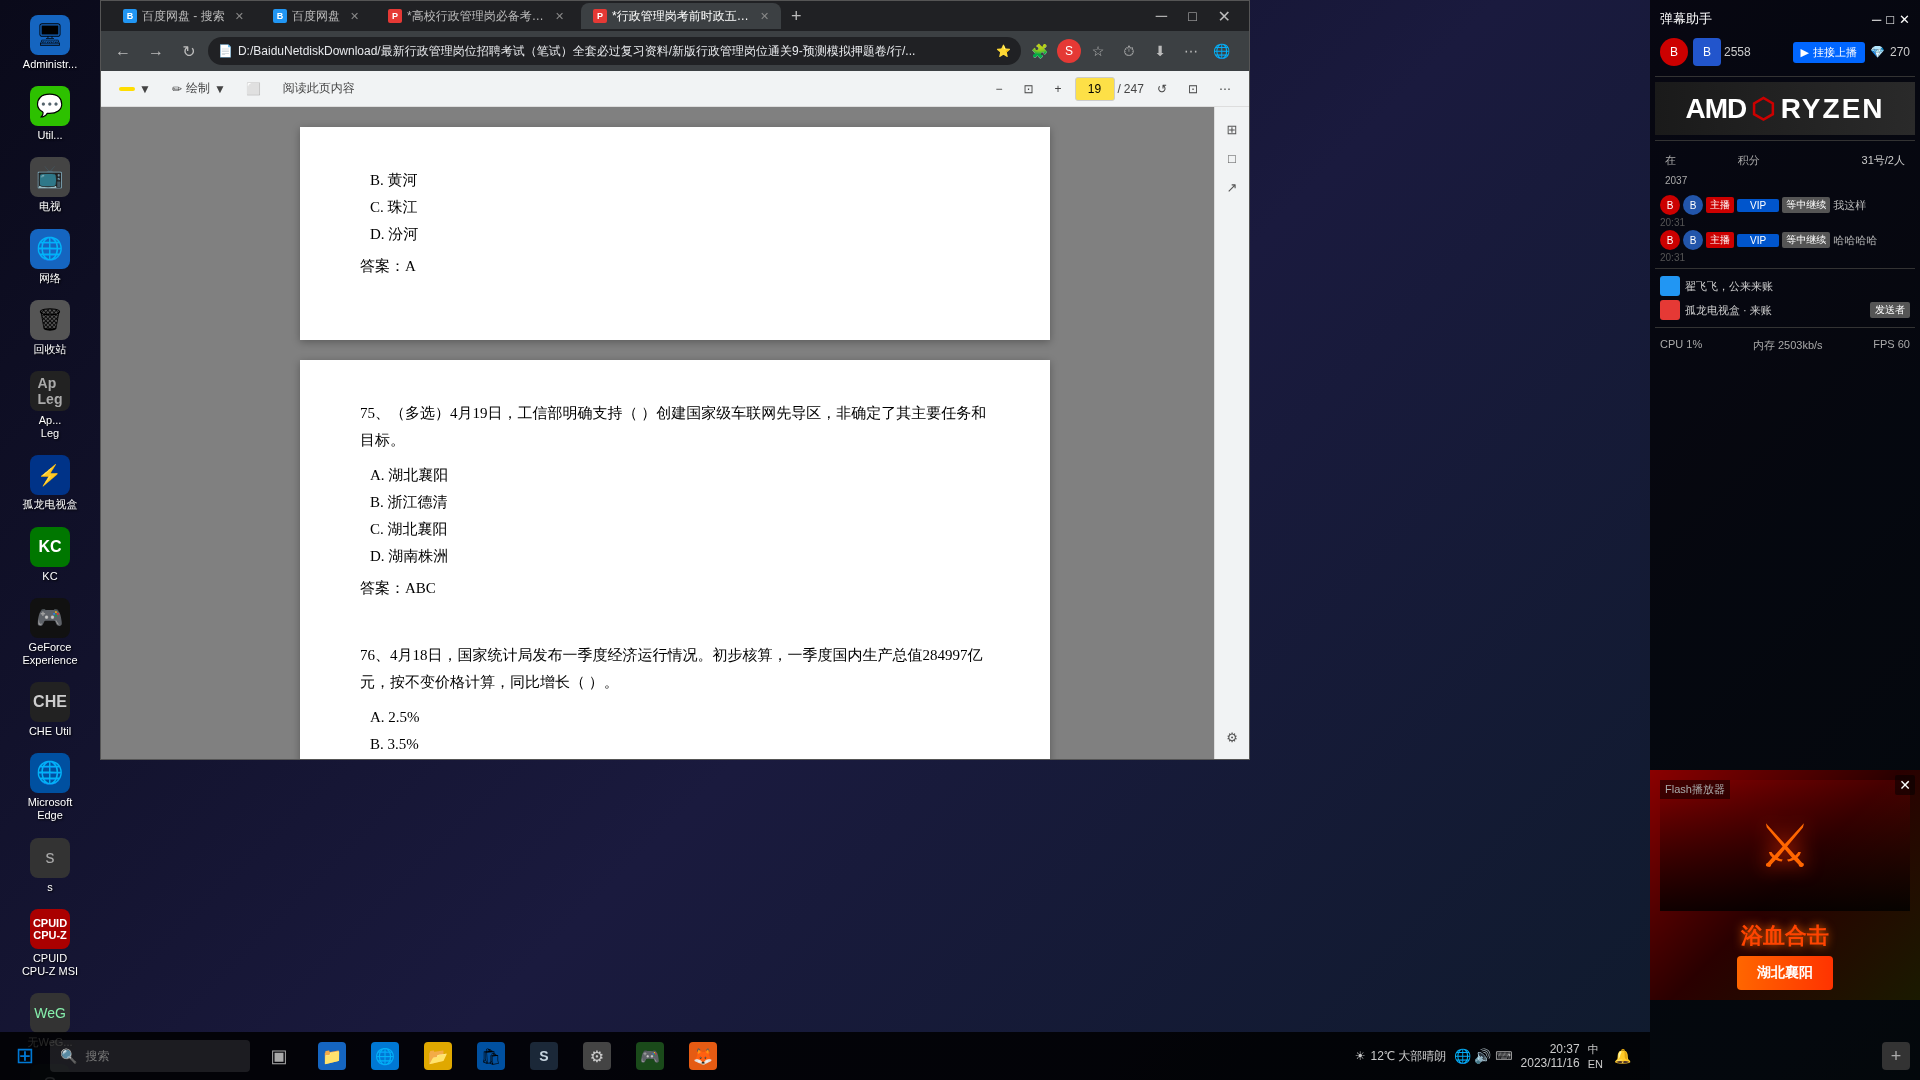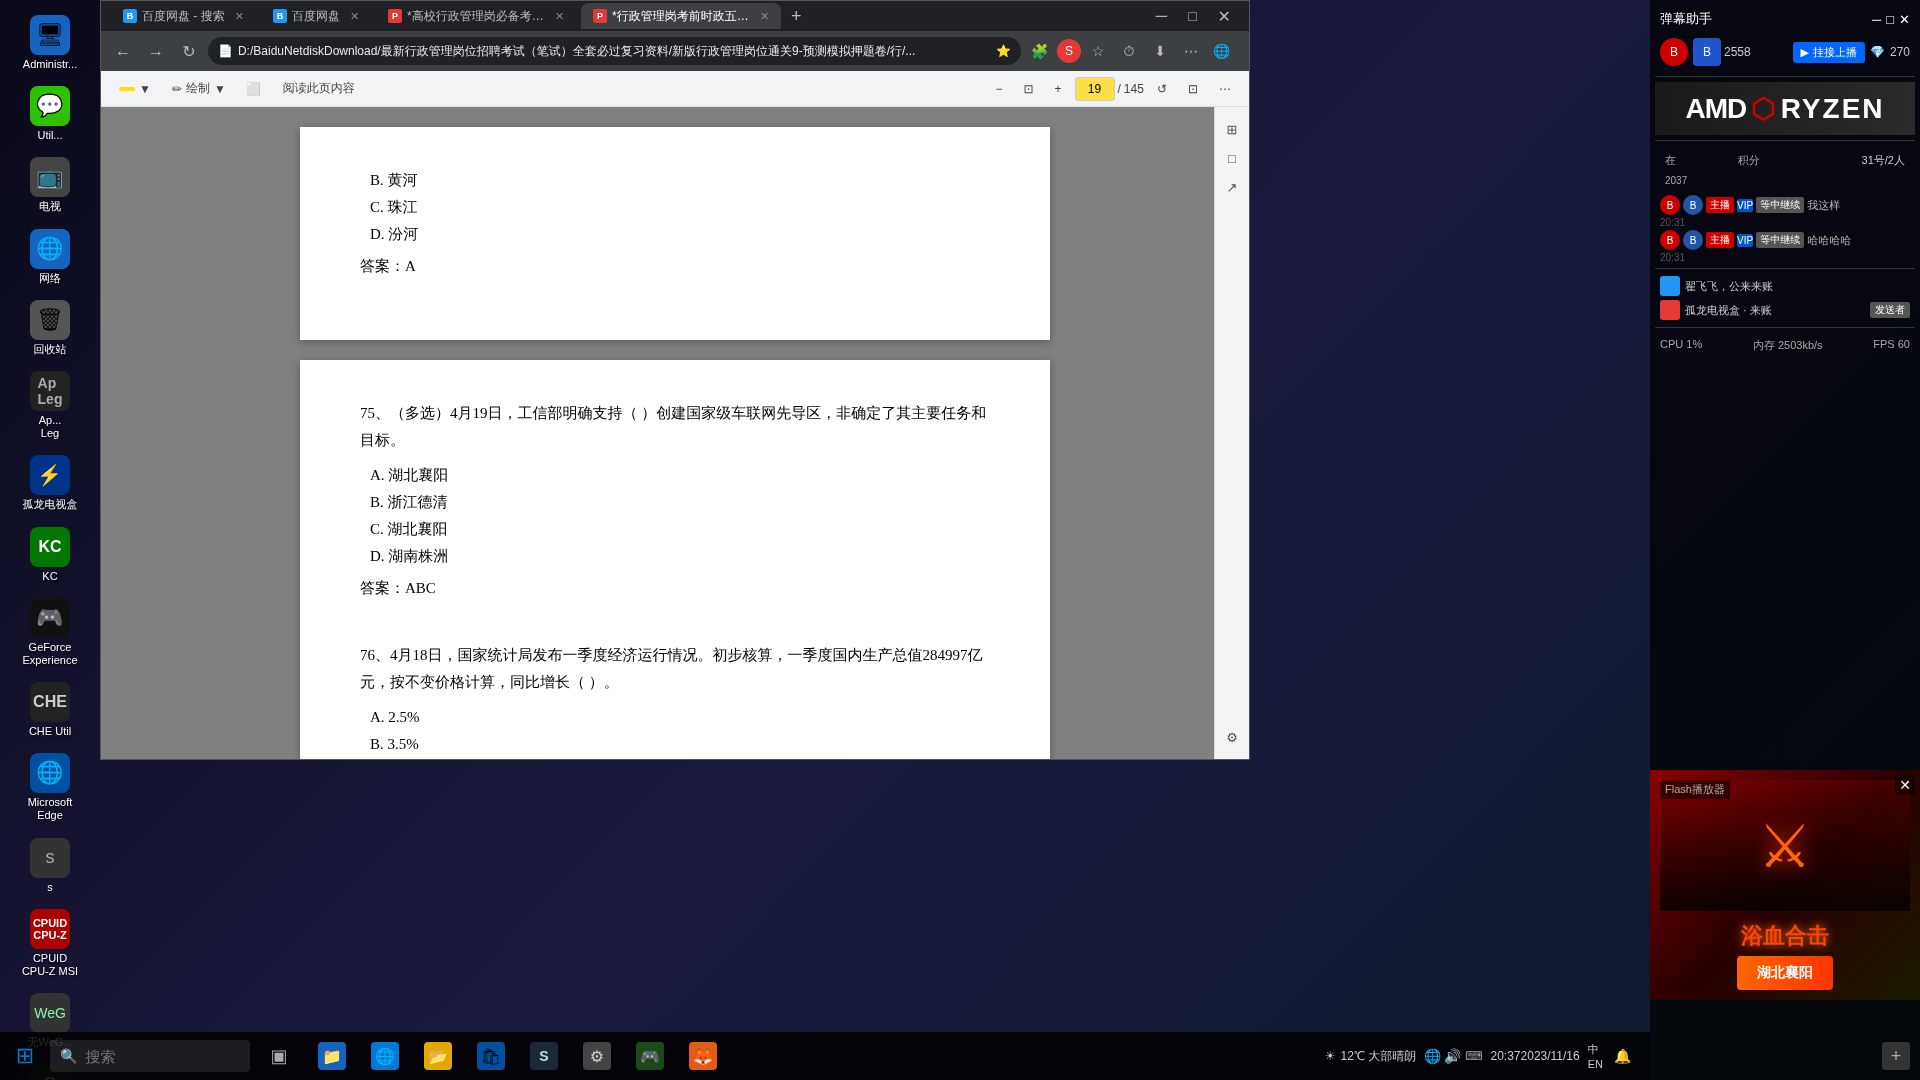--- a/index.html
+++ b/index.html
@@ -433,21 +433,21 @@
       display: flex;
       align-items: center;
       padding: 0 10px;
       gap: 8px;
       cursor: pointer;
     }
     .taskbar-search input {
       background: transparent;
       border: none;
       color: #ccc;
-      font-size: 15px;
+      font-size: 12px;
       width: 100%;
       outline: none;
       font-family: 'Microsoft YaHei', Arial, sans-serif;
     }
 
     .taskbar-app-icon {
       width: 48px;
       height: 48px;
       display: flex;
       align-items: center;
@@ -459,21 +459,21 @@
       height: 28px;
       border-radius: 4px;
       display: flex;
       align-items: center;
       justify-content: center;
       font-size: 16px;
     }
 
     .clock-section {
       display: flex;
-      flex-direction: row;
+      flex-direction: column;
       align-items: flex-end;
       color: #ccc;
       font-size: 12px;
       cursor: pointer;
     }
 
     .sidebar-divider {
       height: 1px;
       background: #333;
       margin: 5px 0;
@@ -483,21 +483,21 @@
       background: #cc0000;
       color: #fff;
       font-size: 10px;
       padding: 1px 4px;
       border-radius: 2px;
     }
     .blue-badge {
       background: #0055cc;
       color: #fff;
       font-size: 10px;
-      padding: 1px 0;
+      padding: 1px 13px;
       border-radius: 2px;
     }
     .gray-badge {
       background: #555;
       color: #fff;
       font-size: 10px;
       padding: 1px 4px;
       border-radius: 2px;
     }
 
@@ -713,21 +713,21 @@
       <div class="pdf-tool-btn">
         <span>阅读此页内容</span>
       </div>
       <div style="flex:1;"></div>
       <div class="pdf-tool-btn">−</div>
       <div class="pdf-tool-btn">⊡</div>
       <div class="pdf-tool-btn">+</div>
       <div style="display:flex;align-items:center;gap:3px;font-size:12px;color:#444;">
         <input class="pdf-page-input" type="text" value="19" style="">
         <span>/</span>
-        <span>145</span>
+        <span>247</span>
       </div>
       <div class="pdf-tool-btn">↺</div>
       <div class="pdf-tool-btn">⊡</div>
       <div class="pdf-tool-btn">⋯</div>
     </div>
 
     <div style="flex:1;position:relative;display:flex;overflow:hidden;">
 
       <div class="pdf-content-area">
 

